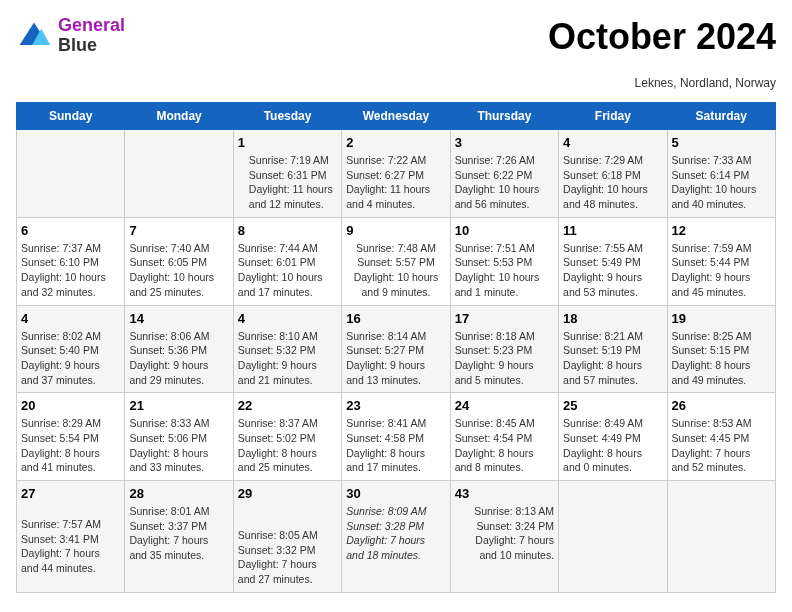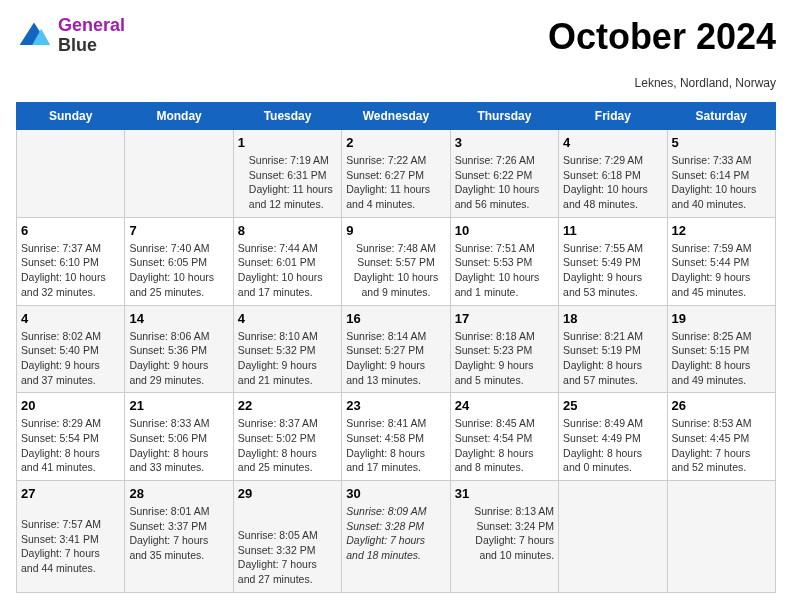--- a/index.html
+++ b/index.html
@@ -340,21 +340,21 @@
 and 27 minutes.</div>
         </td>
         <td>
           <div class="day-number">30</div>
           <div class="day-info" style="white-space: pre-line; font-style: italic;">Sunrise: 8:09 AM
 Sunset: 3:28 PM
 Daylight: 7 hours
 and 18 minutes.</div>
         </td>
         <td>
-          <div class="day-number">31</div>
+          <div class="day-number">43</div>
           <div class="day-info" style="white-space: pre-line; text-align: right;">Sunrise: 8:13 AM
 Sunset: 3:24 PM
 Daylight: 7 hours
 and 10 minutes.</div>
         </td>
         <td class="empty-cell"></td>
         <td class="empty-cell"></td>
       </tr>
     </tbody>
 </table>

